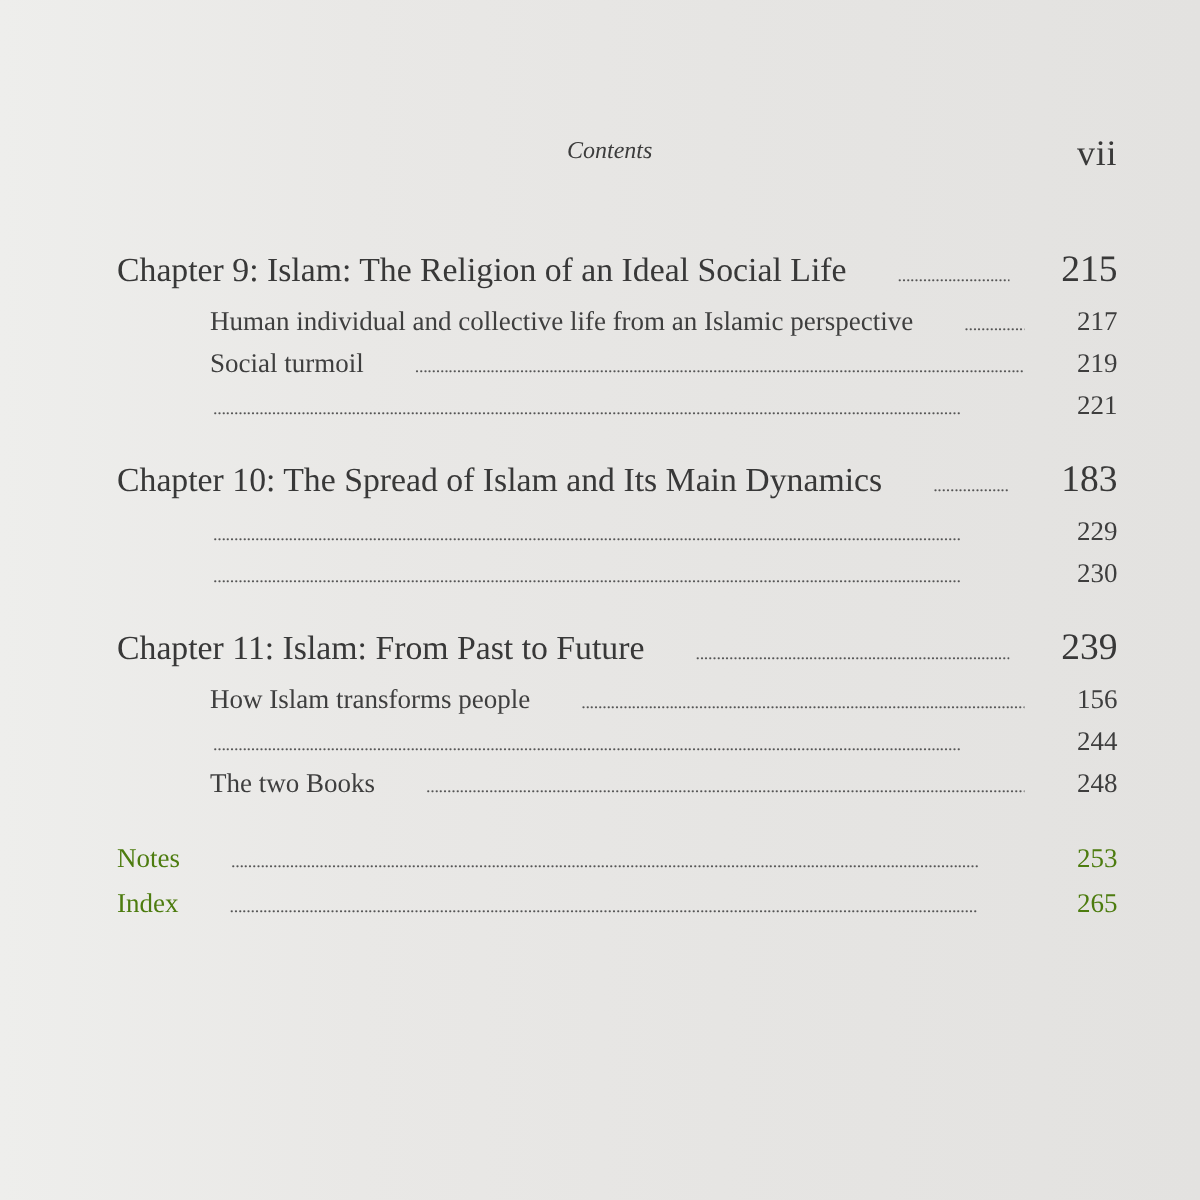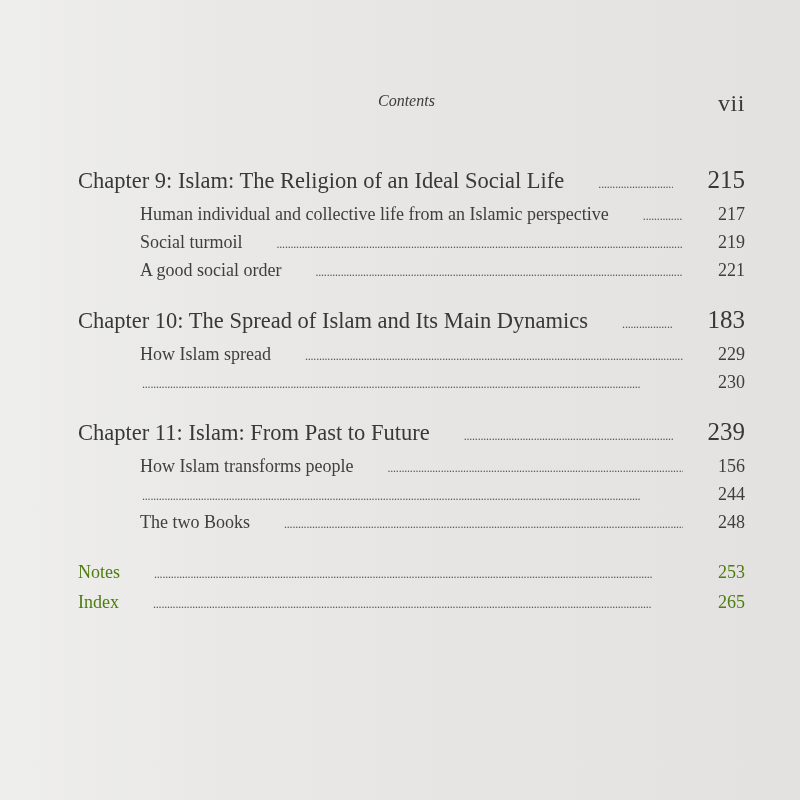--- a/index.html
+++ b/index.html
@@ -61,32 +61,30 @@
       <span class="toc-title">Human individual and collective life from an Islamic perspective</span>
       <span class="leader"></span>
       <span class="toc-page">217</span>
     </div>
     <div class="toc-line section" style="top:232px">
       <span class="toc-title">Social turmoil</span>
       <span class="leader"></span>
       <span class="toc-page">219</span>
     </div>
     <div class="toc-line section" style="top:260px">
-      <span class="toc-title">A good social order</span>
       <span class="leader"></span>
       <span class="toc-page">221</span>
     </div>
 
     <div class="toc-line chapter" style="top:306px">
       <span class="toc-title">Chapter 10: The Spread of Islam and Its Main Dynamics</span>
       <span class="leader"></span>
       <span class="toc-page">183</span>
     </div>
     <div class="toc-line section" style="top:344px">
-      <span class="toc-title">How Islam spread</span>
       <span class="leader"></span>
       <span class="toc-page">229</span>
     </div>
     <div class="toc-line section" style="top:372px">
       <span class="leader"></span>
       <span class="toc-page">230</span>
     </div>
 
     <div class="toc-line chapter" style="top:418px">
       <span class="toc-title">Chapter 11: Islam: From Past to Future</span>

